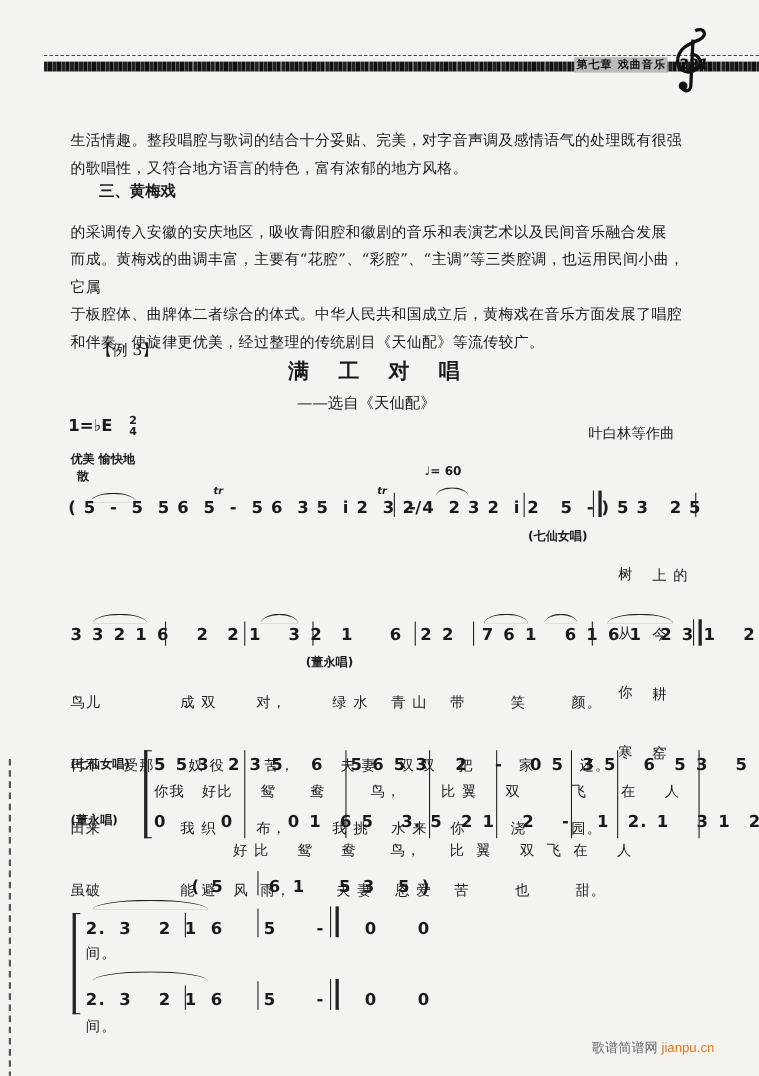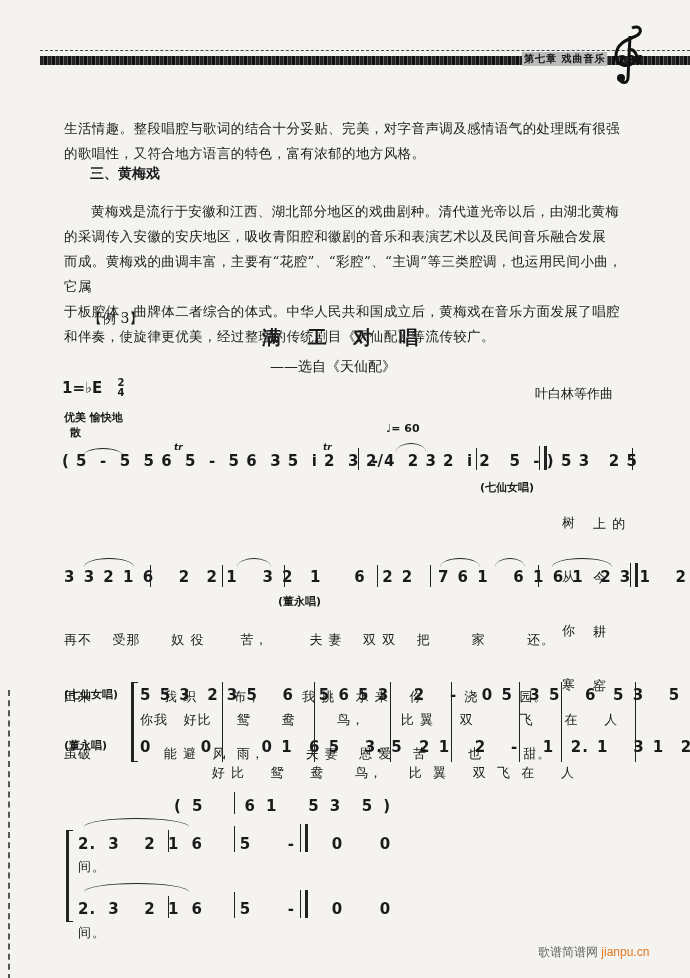--- a/index.html
+++ b/index.html
@@ -27,21 +27,21 @@
   .timesig{display:inline-block;vertical-align:middle;font-size:10px;line-height:10px;text-align:center;margin-left:10px;}
   .composer{left:535px;top:385px;font-size:13px;}
   .tempo{left:64px;top:410px;font-size:11px;font-weight:bold;font-family:"DejaVu Sans",sans-serif;}
   .tempo2{left:70px;top:425px;font-size:11px;font-weight:bold;font-family:"DejaVu Sans",sans-serif;}
   .metro{left:386px;top:422px;font-size:11px;font-weight:bold;font-family:"DejaVu Sans",sans-serif;}
   
   .notes{font-family:"DejaVu Sans","Liberation Sans",sans-serif;font-size:15px;font-weight:bold;white-space:pre;letter-spacing:1px;}
   .lyr{font-family:"DejaVu Serif",serif;font-size:13px;white-space:pre;letter-spacing:1px;}
   .bar{width:1px;background:#222;}
   .dbar{width:4px;border-left:1px solid #222;border-right:3px solid #222;}
-  .tr{font-size:9px;font-style:italic;font-weight:bold;font-family:"DejaVu Sans",sans-serif;}
+  .tr{font-size:9px;font-style:italic;font-weight:bold;font-family:"DejaVu Sans",sans-serif;margin-left:20px;}
   .slur{border-top:1.2px solid #222;border-radius:50% 50% 0 0/100% 100% 0 0;height:8px;}
   .bracket{border-left:3px solid #222;border-top:1px solid #222;border-bottom:1px solid #222;width:4px;}
   .role{font-size:11px;font-weight:bold;font-family:"DejaVu Sans",sans-serif;}
   .margin-dash{left:8px;top:690px;width:0;height:290px;border-left:2px dashed #555;}
   .watermark{left:538px;top:944px;font-size:12px;color:#666;font-family:Liberation Sans, sans-serif;}
   .watermark span.url{color:#e07820;}
 </style>
 </head>
 <body>
 
@@ -56,21 +56,20 @@
 <div class="abs page-num">221</div>
 
 <div class="abs para" style="top:116px;">
   <p>生活情趣。整段唱腔与歌词的结合十分妥贴、完美，对字音声调及感情语气的处理既有很强</p>
   <p>的歌唱性，又符合地方语言的特色，富有浓郁的地方风格。</p>
 </div>
 
 <div class="abs section-h">三、黄梅戏</div>
 
 <div class="abs para" style="top:199px;">
-  <p class="indent">黄梅戏是流行于安徽和江西、湖北部分地区的戏曲剧种。清代道光帝以后，由湖北黄梅</p>
   <p>的采调传入安徽的安庆地区，吸收青阳腔和徽剧的音乐和表演艺术以及民间音乐融合发展</p>
   <p>而成。黄梅戏的曲调丰富，主要有“花腔”、“彩腔”、“主调”等三类腔调，也运用民间小曲，它属</p>
   <p>于板腔体、曲牌体二者综合的体式。中华人民共和国成立后，黄梅戏在音乐方面发展了唱腔</p>
   <p>和伴奏，使旋律更优美，经过整理的传统剧目《天仙配》等流传较广。</p>
 </div>
 
 <div class="abs example-label">【例 3】</div>
 
 <div class="abs song-title">满 工 对 唱</div>
 <div class="abs song-sub">——选自《天仙配》</div>
@@ -118,20 +117,21 @@
 <div class="abs slur" style="left:552px;top:558px;width:60px;"></div>
 <div class="abs notes" style="left:64px;top:568px;word-spacing:2px;">3 3 2 1 6   2  2 1   3 2  1    6  2 2   7 6 1   6 1 6 1  2 3 1   2 1 6  5</div>
 <div class="abs bar" style="left:150px;top:565px;height:22px;"></div>
 <div class="abs bar" style="left:222px;top:565px;height:22px;"></div>
 <div class="abs bar" style="left:284px;top:565px;height:22px;"></div>
 <div class="abs bar" style="left:377px;top:565px;height:22px;"></div>
 <div class="abs bar" style="left:430px;top:565px;height:22px;"></div>
 <div class="abs bar" style="left:538px;top:565px;height:22px;"></div>
 <div class="abs dbar" style="left:630px;top:563px;height:24px;"></div>
 <div class="abs lyr" style="left:64px;top:592px;line-height:19px;">
+  <div>鸟儿              成 双       对，        绿 水    青 山    带        笑        颜。</div>
   <div>再不    受那      奴 役       苦，        夫 妻    双 双    把        家        还。</div>
   <div>田来              我 织       布，        我 挑    水 来    你        浇        园。</div>
   <div>虽破              能 避   风  雨，        夫 妻    恩 爱    苦        也        甜。</div>
 </div>
 <div class="abs role" style="left:278px;top:594px;background:#f4f3f0;">(董永唱)</div>
 
 <div class="abs role" style="left:64px;top:687px;">(七仙女唱)</div>
 <div class="abs role" style="left:64px;top:738px;">(董永唱)</div>
 <div class="abs bracket" style="left:131px;top:682px;height:78px;"></div>
 <div class="abs notes" style="left:140px;top:686px;word-spacing:2px;">5 5 3  2 3 5   6   5 6 5 3   2   -   0 5  3 5   6  5 3   5   -   1. 2  5 3</div>

